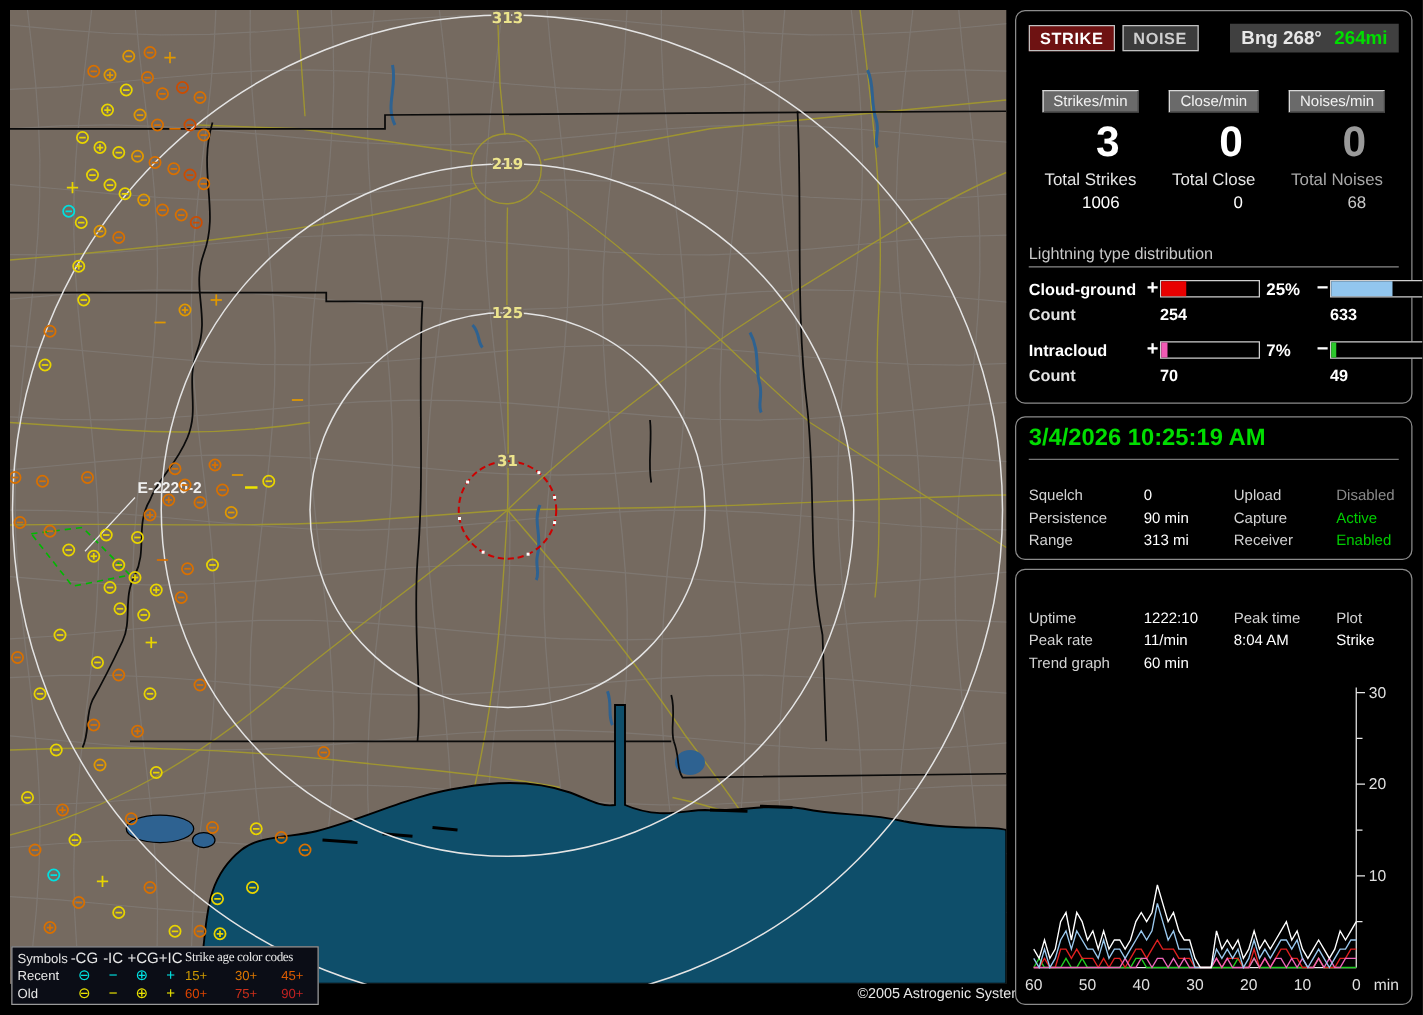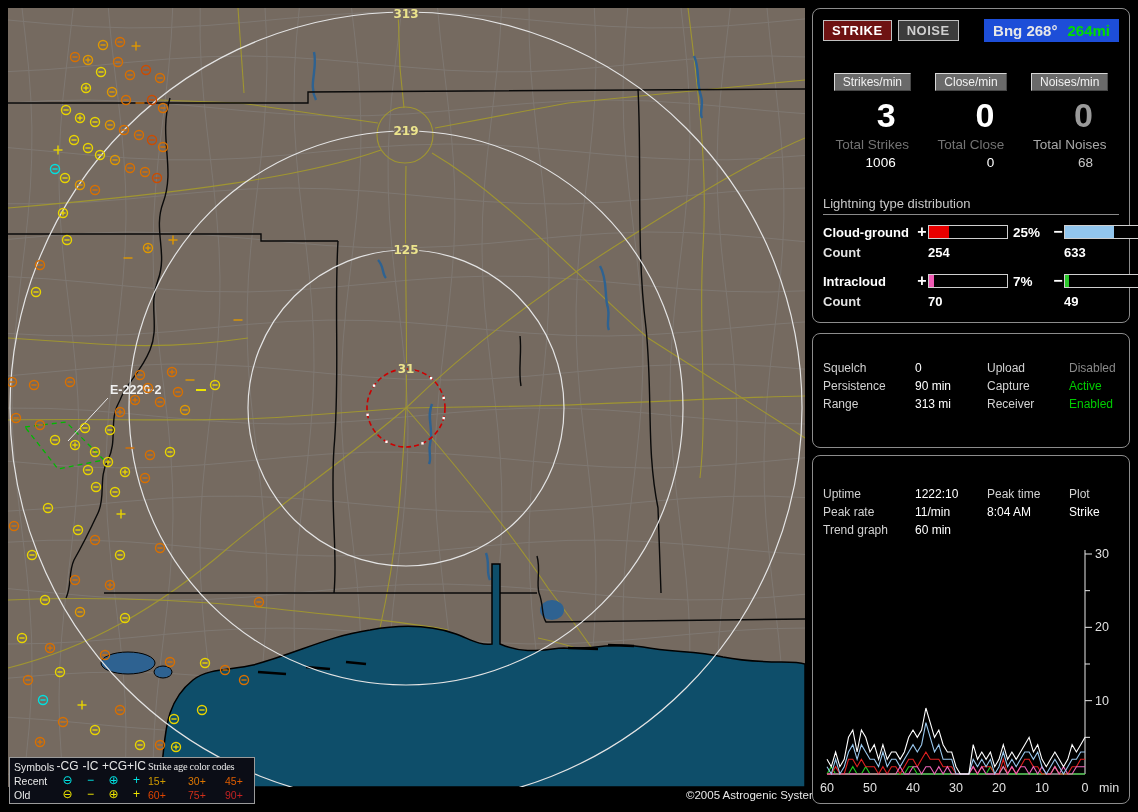--- a/index.html
+++ b/index.html
@@ -22,27 +22,27 @@
   
   .panel{position:absolute;left:812px;width:318px;background:#000;border:1px solid #8c8c8c;
          border-radius:8px;box-sizing:border-box;padding:10px;}
   #panel-top{top:8px;height:315px;}
   #panel-status{top:333px;height:115px;padding-top:6px;}
   #panel-stats{top:455px;height:349px;}
   .hdr-row{display:flex;align-items:center;gap:6px;margin-bottom:30px;}
   .btn{font-weight:bold;font-size:13px;letter-spacing:.5px;padding:2px 8px;border:1px solid #c0c0c0;cursor:default;}
   .btn-strike{background:#6e1212;color:#fff;}
   .btn-noise{background:#3c3c3c;color:#cfcfcf;}
-  .bng-chip{margin-left:auto;background:#1d4ed8;padding:3px 9px;font-weight:bold;font-size:15px;white-space:nowrap;}
+  .bng-chip{margin-left:auto;background:#404040;padding:3px 9px;font-weight:bold;font-size:15px;white-space:nowrap;}
   .bng-chip .mi{color:#00dd00;margin-left:10px;}
   .counters{display:grid;grid-template-columns:1fr 1fr 1fr;text-align:center;margin-bottom:26px;}
   .chip{display:inline-block;background:#6a6a6a;color:#f2f2f2;font-size:12px;padding:1px 8px;
         border-top:1px solid #d8d8d8;border-left:1px solid #d8d8d8;border-right:1px solid #484848;border-bottom:1px solid #484848;}
   .rate{font-size:34px;font-weight:bold;color:#fff;line-height:40px;margin:4px 0 2px 0;text-align:right;padding-right:26px;}
-  .tlabel{font-size:13.5px;color:#737373;}
+  .tlabel{font-size:13.5px;color:#e5e5e5;}
   .tvalue{font-size:13.5px;color:#fff;text-align:right;padding-right:26px;margin-top:3px;}
   .counter-col:nth-child(3) .rate{color:#9a9a9a;}
   .counter-col:nth-child(3) .tlabel{color:#a8a8a8;}
   .counter-col:nth-child(3) .tvalue{color:#c8c8c8;}
   .dist-title{font-size:13px;color:#c8c8c8;border-bottom:1px solid #8a8a8a;padding-bottom:3px;margin-bottom:8px;}
   .dist-row{display:grid;grid-template-columns:93px 12px 80px 44px 12px 80px 38px;align-items:center;margin-bottom:4px;}
   .dist-label{font-weight:bold;font-size:13px;color:#fff;}
   .sign{font-weight:bold;color:#fff;text-align:center;}
   .bar{height:12px;border:1px solid #cfcfcf;background:#000;}
   .bar>div{height:100%;}
@@ -716,20 +716,21 @@
     <div class="count-row">
       <span class="cl">Count</span>
         <span></span>
       <span>70</span>
         <span></span>
       <span>49</span>
     </div>
   </div>
 
   <div id="panel-status" class="panel">
+    <div class="datetime">3/4/2026 10:25:19 AM</div>
     <div class="kv-grid" id="status-grid">
         <span class="k-l">Squelch</span>
         <span class="k-v">0</span>
         <span class="k-l">Upload</span>
         <span class="k-dim">Disabled</span>
         <span class="k-l">Persistence</span>
         <span class="k-v">90 min</span>
         <span class="k-l">Capture</span>
         <span class="k-ok">Active</span>
         <span class="k-l">Range</span>

